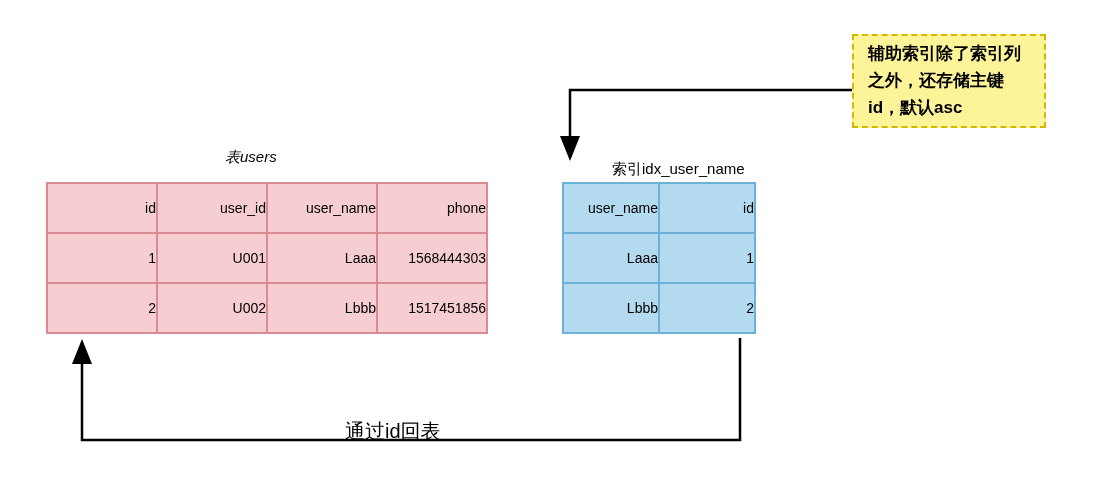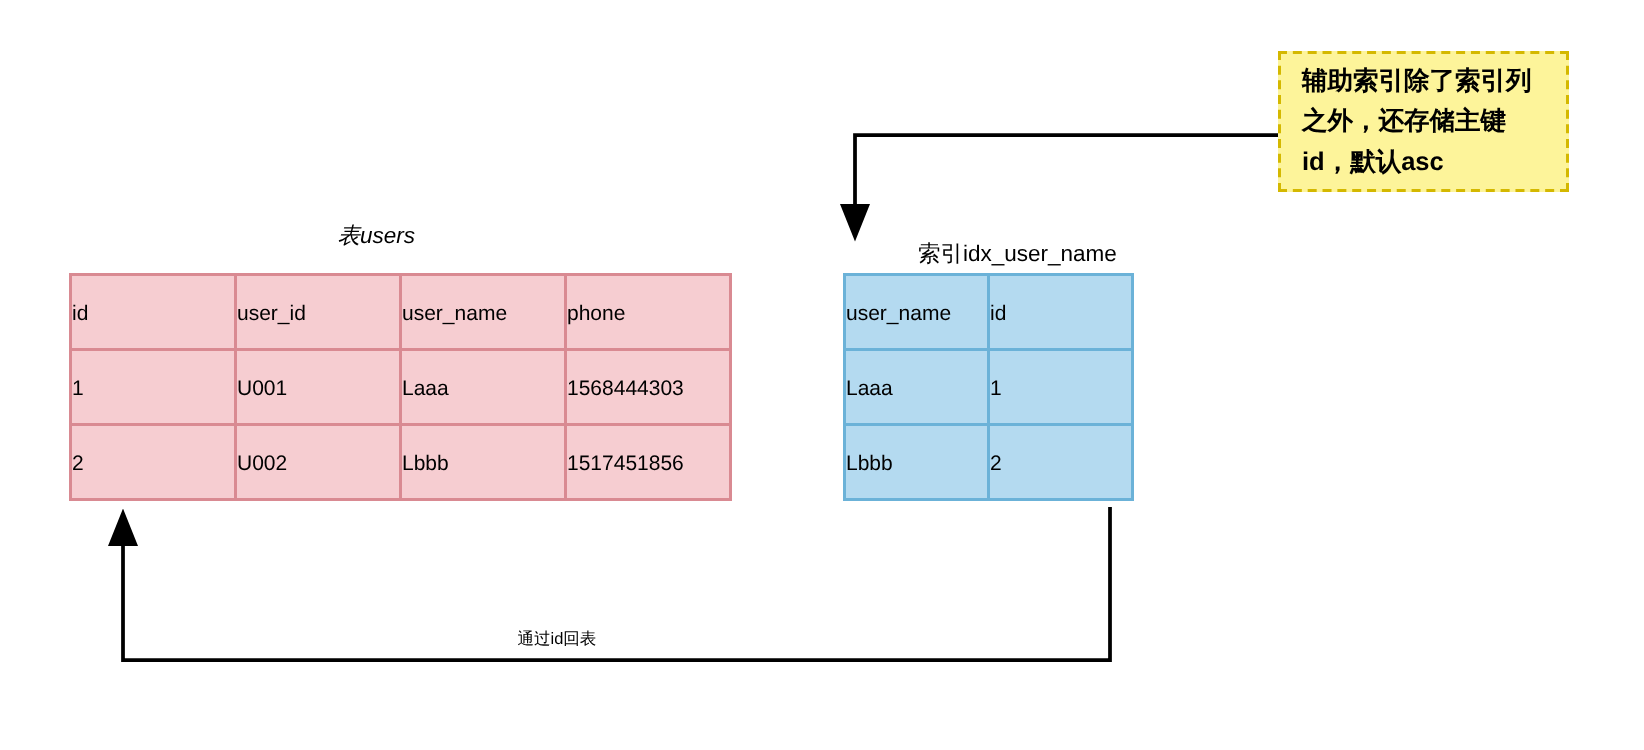--- a/index.html
+++ b/index.html
@@ -17,21 +17,21 @@
     }
     .users-title { left: 225px; top: 148px; font-style: italic; }
     .index-title { left: 589px; top: 160px; margin-left: 23px; }
     
     .tbl {
       position: absolute;
       border-collapse: collapse;
     }
     .tbl td {
       border: 2px solid;
-      text-align: left;
+      text-align: right;
       vertical-align: middle;
       font-size: 14px;
       height: 50px;
     }
     .users-table { left: 46px; top: 182px; }
     .users-table td { background: #f6cdd1; border-color: #d98a92; width: 110px; }
     
     .index-table { left: 562px; top: 182px; }
     .index-table td { background: #b4daf0; border-color: #6bb2d8; width: 96px; }
     
@@ -45,21 +45,21 @@
       border: 2px dashed #d4b800;
       font-size: 17px;
       font-weight: bold;
       line-height: 1.6;
     }
     
     .bottom-label {
       position: absolute;
       left: 345px;
       top: 418px;
-      font-size: 11px;
+      font-size: 20px;
     }
     
     .arrow-svg {
       position: absolute;
       left: 0;
       top: 0;
       width: 1096px;
       height: 500px;
       pointer-events: none;
     }

